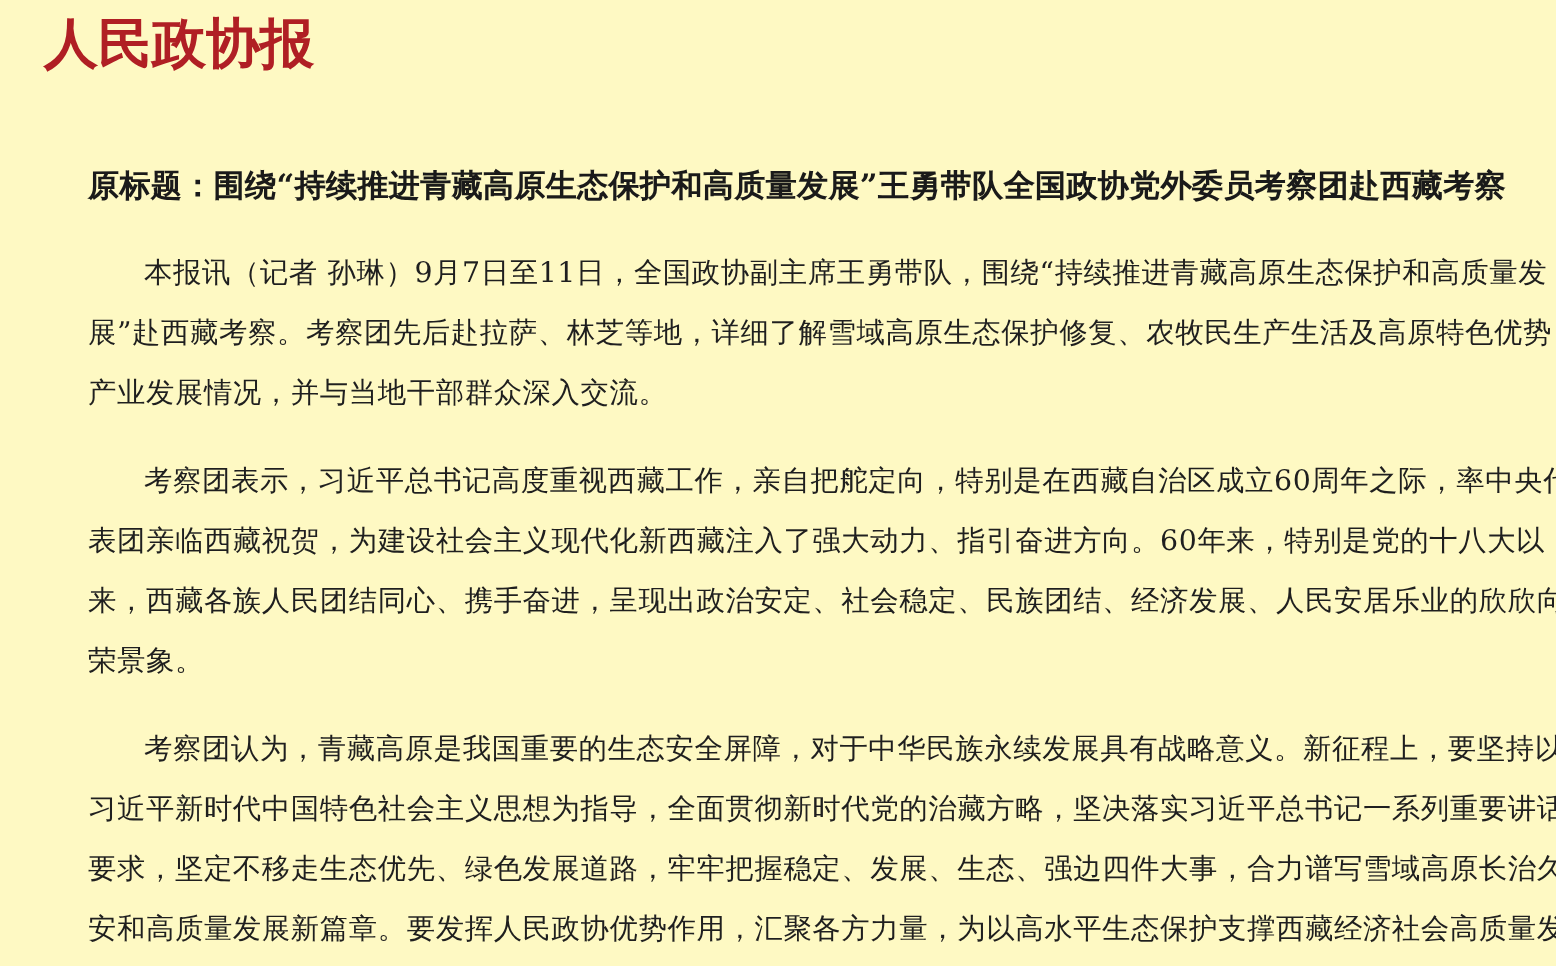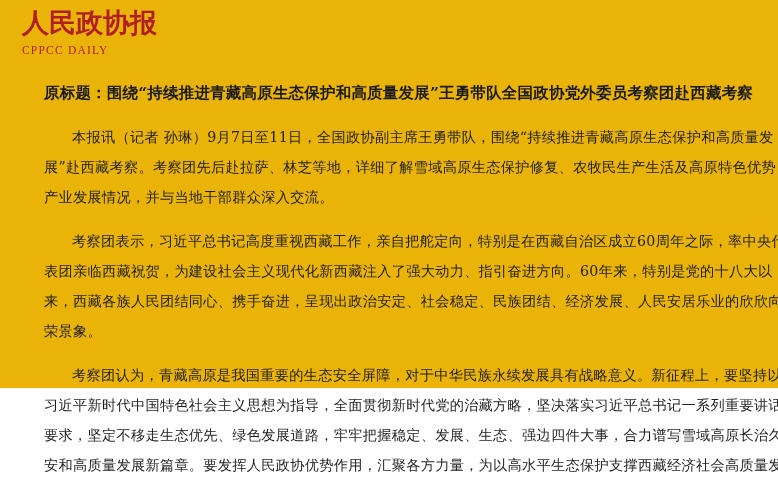--- a/index.html
+++ b/index.html
@@ -9,22 +9,22 @@
   body {
     width: 778px;
     height: 483px;
     background: #ffffff;
     font-family: "Liberation Sans", sans-serif;
     overflow: hidden;
   }
   .page {
     position: relative;
     width: 778px;
-    height: 388px;
-    background: #eab308;
+    height: 483px;
+    background: #fef9c3;
     box-sizing: border-box;
   }
   
   .masthead {
     position: absolute;
     left: 22px;
     top: 8px;
     width: 140px;
   }
   .masthead-title {
@@ -76,21 +76,20 @@
     margin-top: 18px;
   }
 </style>
 </head>
 <body>
 
 <div class="page">
 
   <div class="masthead">
     <div class="masthead-title">人民政协报</div>
-    <div class="masthead-sub">CPPCC DAILY</div>
   </div>
 
   <div class="article">
     <div class="headline">原标题：围绕“持续推进青藏高原生态保护和高质量发展”王勇带队全国政协党外委员考察团赴西藏考察</div>
     <div class="para first">本报讯（记者 孙琳）9月7日至11日，全国政协副主席王勇带队，围绕“持续推进青藏高原生态保护和高质量发展”赴西藏考察。考察团先后赴拉萨、林芝等地，详细了解雪域高原生态保护修复、农牧民生产生活及高原特色优势产业发展情况，并与当地干部群众深入交流。</div>
     <div class="para">考察团表示，习近平总书记高度重视西藏工作，亲自把舵定向，特别是在西藏自治区成立60周年之际，率中央代表团亲临西藏祝贺，为建设社会主义现代化新西藏注入了强大动力、指引奋进方向。60年来，特别是党的十八大以来，西藏各族人民团结同心、携手奋进，呈现出政治安定、社会稳定、民族团结、经济发展、人民安居乐业的欣欣向荣景象。</div>
     <div class="para">考察团认为，青藏高原是我国重要的生态安全屏障，对于中华民族永续发展具有战略意义。新征程上，要坚持以习近平新时代中国特色社会主义思想为指导，全面贯彻新时代党的治藏方略，坚决落实习近平总书记一系列重要讲话要求，坚定不移走生态优先、绿色发展道路，牢牢把握稳定、发展、生态、强边四件大事，合力谱写雪域高原长治久安和高质量发展新篇章。要发挥人民政协优势作用，汇聚各方力量，为以高水平生态保护支撑西藏经济社会高质量发展贡献智慧和力量。</div>
 
   </div>
 

